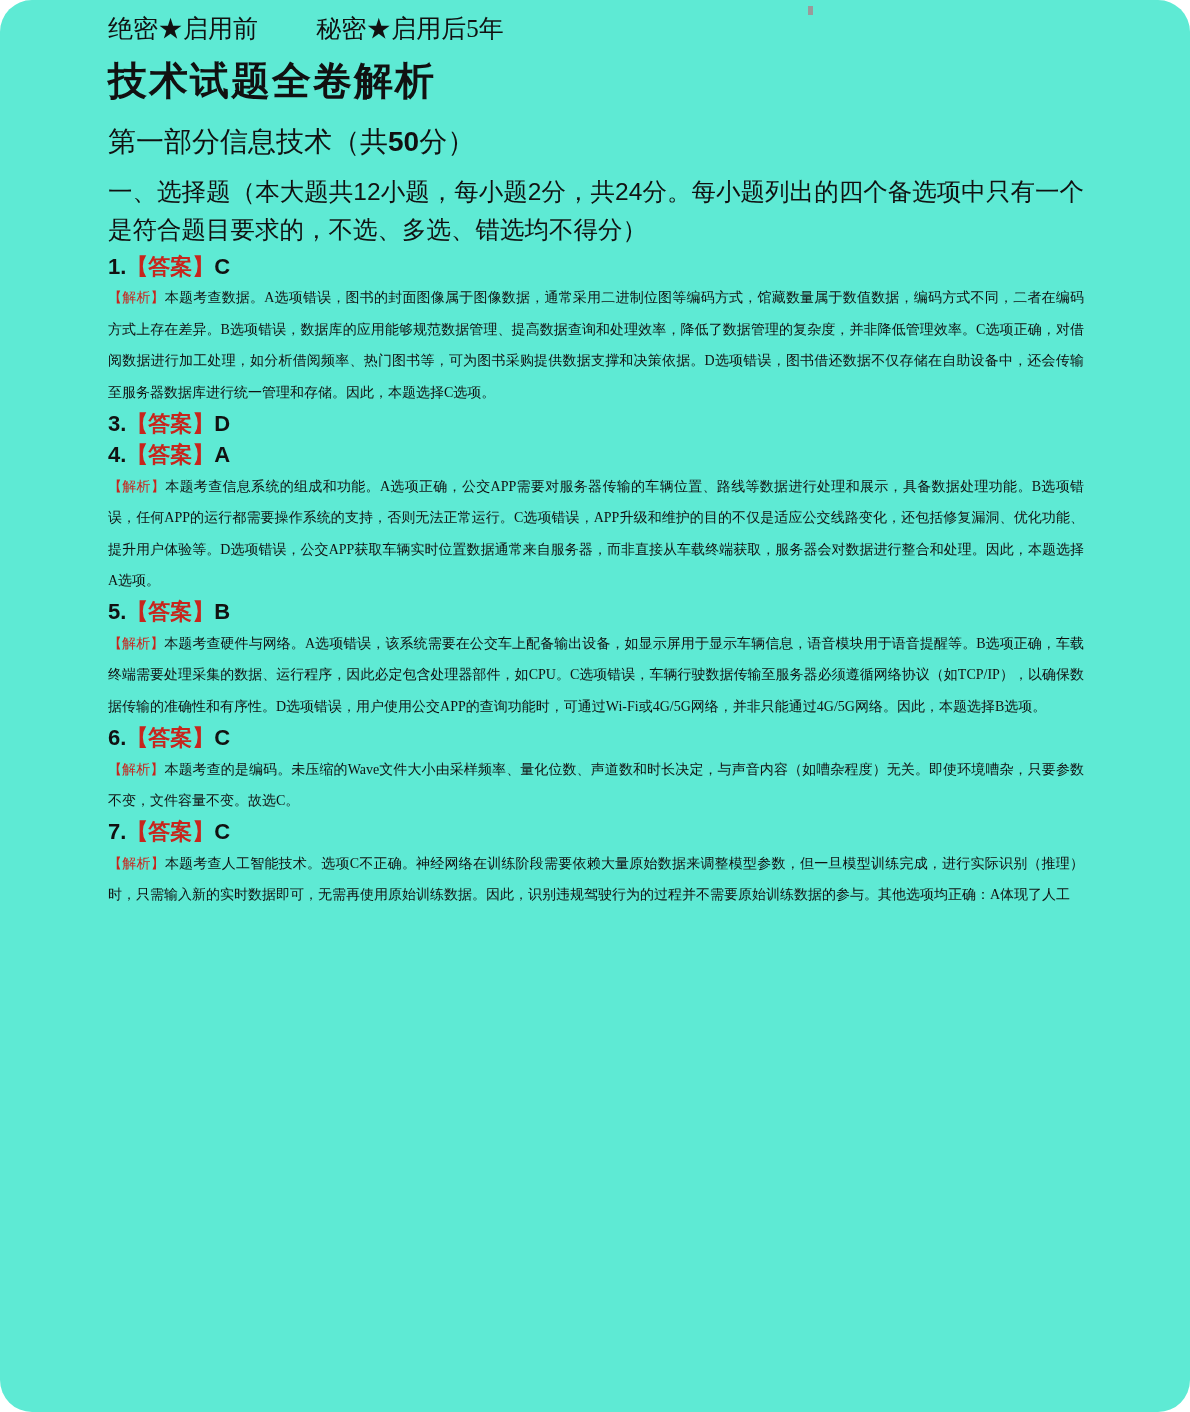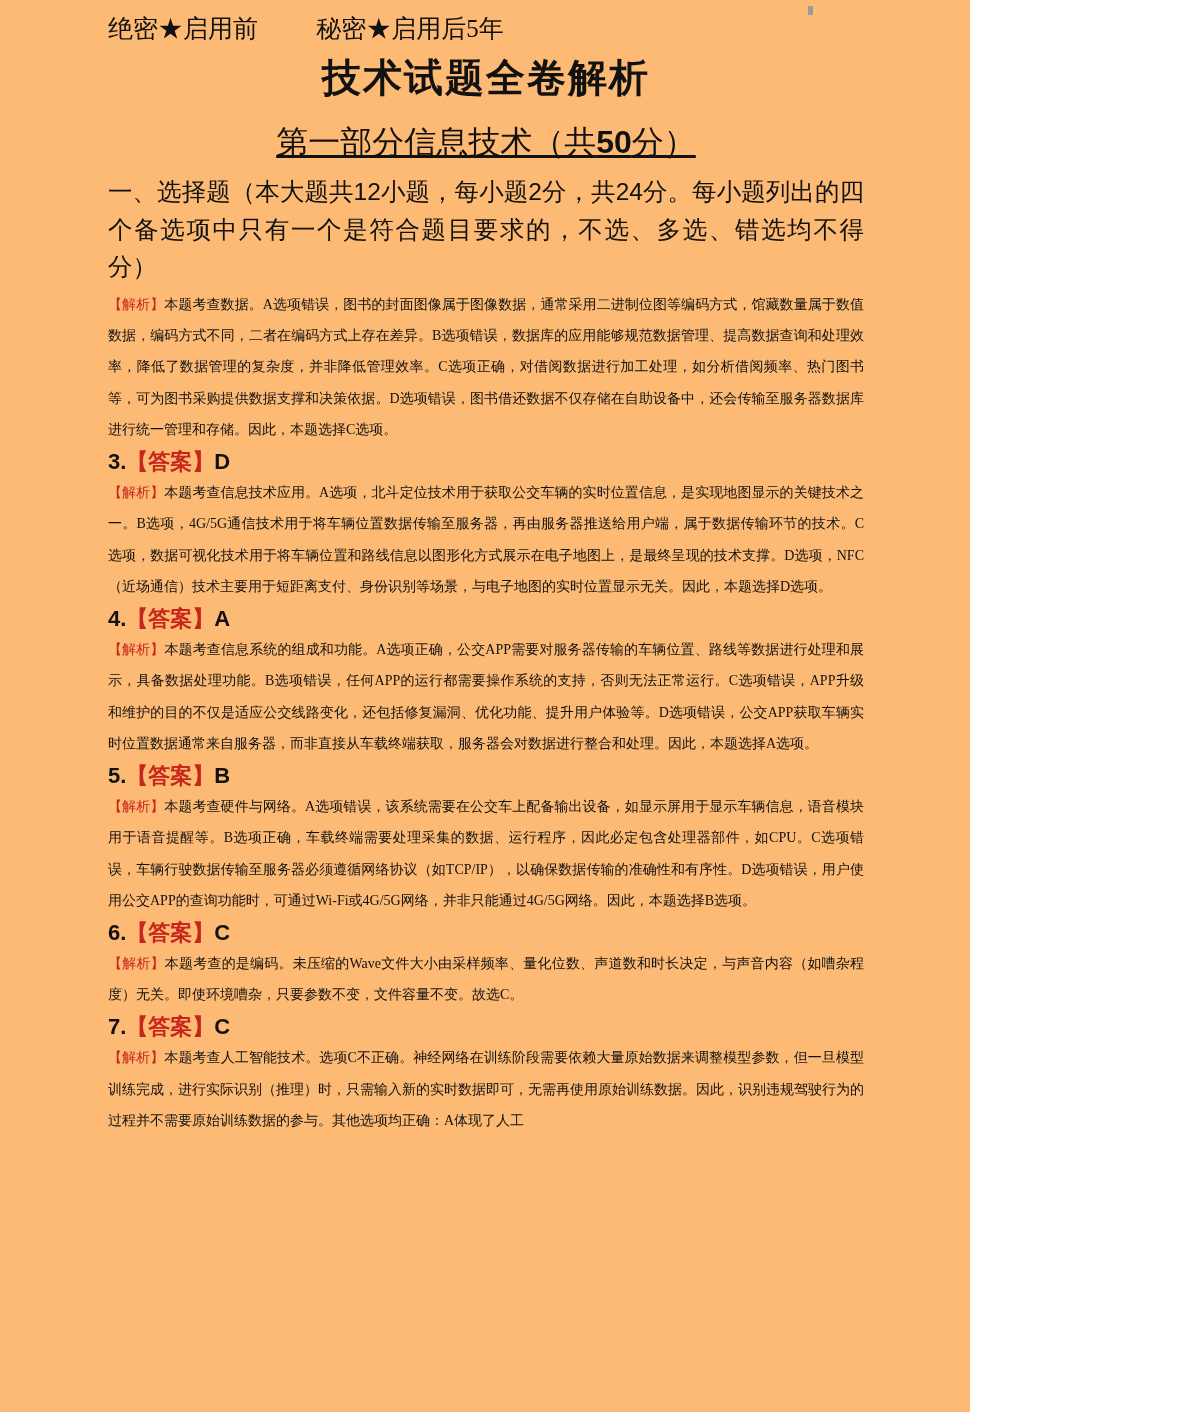--- a/index.html
+++ b/index.html
@@ -1,23 +1,24 @@
 <!DOCTYPE html>
 <html lang="zh"><head>
 <meta charset="utf-8">
 <style>
   html, body { margin: 0; padding: 0; background: #ffffff; }
   .page {
     position: relative;
-    width: 970px;
+    width: 1190px;
     height: 1412px;
-    background: #fdba74;
+    background: #5eead4;
     overflow: hidden;
     color: #111111;
     font-family: "Liberation Serif", serif;
+    border-radius: 32px;
   }
   .content {
     padding: 14px 106px 0 108px;
   }
   .scan-artifact {
     position: absolute;
     left: 808px;
     top: 6px;
     width: 5px;
     height: 9px;
@@ -42,33 +43,31 @@
     letter-spacing: 0.5px;
   }
   .title-line1 .regular-part {
     font-family: "Liberation Serif", serif;
     font-weight: normal;
     font-size: 40px;
     letter-spacing: 1px;
   }
   .title-line2 {
     margin-top: 13px;
-    text-align: center;
-    font-family: Liberation Mono, monospace;
+    font-family: Liberation Sans, sans-serif;
     font-weight: bold;
     font-size: 39px;
     line-height: 48px;
     letter-spacing: 2px;
   }
   .section-heading {
     margin-top: 19px;
-    text-align: center;
-    font-size: 32px;
+    text-align: left;
+    font-size: 28px;
     line-height: 36px;
-    text-decoration: underline;
   }
   .section-heading .score {
     font-family: "Liberation Sans", sans-serif;
     font-weight: bold;
   }
   .instructions {
     margin-top: 13px;
     font-family: "Liberation Sans", sans-serif;
     font-weight: normal;
     font-size: 24.5px;
@@ -112,29 +111,29 @@
     <div class="title-line2">技术试题全卷解析</div>
 
     <div class="section-heading">
       <span>第一部分信息技术（共</span><span class="score">50</span><span>分）</span>
     </div>
 
     <div class="instructions">一、选择题（本大题共12小题，每小题2分，共24分。每小题列出的四个备选项中只有一个是符合题目要求的，不选、多选、错选均不得分）</div>
 
     <div class="items">
   <div class="item">
+    <div class="answer-line"><span class="num">1.</span><span class="label red" style="color: rgb(200, 37, 29);">【答案】</span><span class="ans">C</span></div>
     <div class="analysis"><span class="label red" style="color: rgb(200, 37, 29);">【解析】</span><span>本题考查数据。A选项错误，图书的封面图像属于图像数据，通常采用二进制位图等编码方式，馆藏数量属于数值数据，编码方式不同，二者在编码方式上存在差异。B选项错误，数据库的应用能够规范数据管理、提高数据查询和处理效率，降低了数据管理的复杂度，并非降低管理效率。C选项正确，对借阅数据进行加工处理，如分析借阅频率、热门图书等，可为图书采购提供数据支撑和决策依据。D选项错误，图书借还数据不仅存储在自助设备中，还会传输至服务器数据库进行统一管理和存储。因此，本题选择C选项。</span></div>
   </div>
 
   <div class="item">
   </div>
 
   <div class="item">
     <div class="answer-line"><span class="num">3.</span><span class="label red" style="color: rgb(200, 37, 29);">【答案】</span><span class="ans">D</span></div>
-    <div class="analysis"><span class="label red" style="color: rgb(200, 37, 29);">【解析】</span><span>本题考查信息技术应用。A选项，北斗定位技术用于获取公交车辆的实时位置信息，是实现地图显示的关键技术之一。B选项，4G/5G通信技术用于将车辆位置数据传输至服务器，再由服务器推送给用户端，属于数据传输环节的技术。C选项，数据可视化技术用于将车辆位置和路线信息以图形化方式展示在电子地图上，是最终呈现的技术支撑。D选项，NFC（近场通信）技术主要用于短距离支付、身份识别等场景，与电子地图的实时位置显示无关。因此，本题选择D选项。</span></div>
   </div>
 
   <div class="item">
     <div class="answer-line"><span class="num">4.</span><span class="label red" style="color: rgb(200, 37, 29);">【答案】</span><span class="ans">A</span></div>
     <div class="analysis"><span class="label red" style="color: rgb(200, 37, 29);">【解析】</span><span>本题考查信息系统的组成和功能。A选项正确，公交APP需要对服务器传输的车辆位置、路线等数据进行处理和展示，具备数据处理功能。B选项错误，任何APP的运行都需要操作系统的支持，否则无法正常运行。C选项错误，APP升级和维护的目的不仅是适应公交线路变化，还包括修复漏洞、优化功能、提升用户体验等。D选项错误，公交APP获取车辆实时位置数据通常来自服务器，而非直接从车载终端获取，服务器会对数据进行整合和处理。因此，本题选择A选项。</span></div>
   </div>
 
   <div class="item">
     <div class="answer-line"><span class="num">5.</span><span class="label red" style="color: rgb(200, 37, 29);">【答案】</span><span class="ans">B</span></div>
     <div class="analysis"><span class="label red" style="color: rgb(200, 37, 29);">【解析】</span><span>本题考查硬件与网络。A选项错误，该系统需要在公交车上配备输出设备，如显示屏用于显示车辆信息，语音模块用于语音提醒等。B选项正确，车载终端需要处理采集的数据、运行程序，因此必定包含处理器部件，如CPU。C选项错误，车辆行驶数据传输至服务器必须遵循网络协议（如TCP/IP），以确保数据传输的准确性和有序性。D选项错误，用户使用公交APP的查询功能时，可通过Wi-Fi或4G/5G网络，并非只能通过4G/5G网络。因此，本题选择B选项。</span></div>

